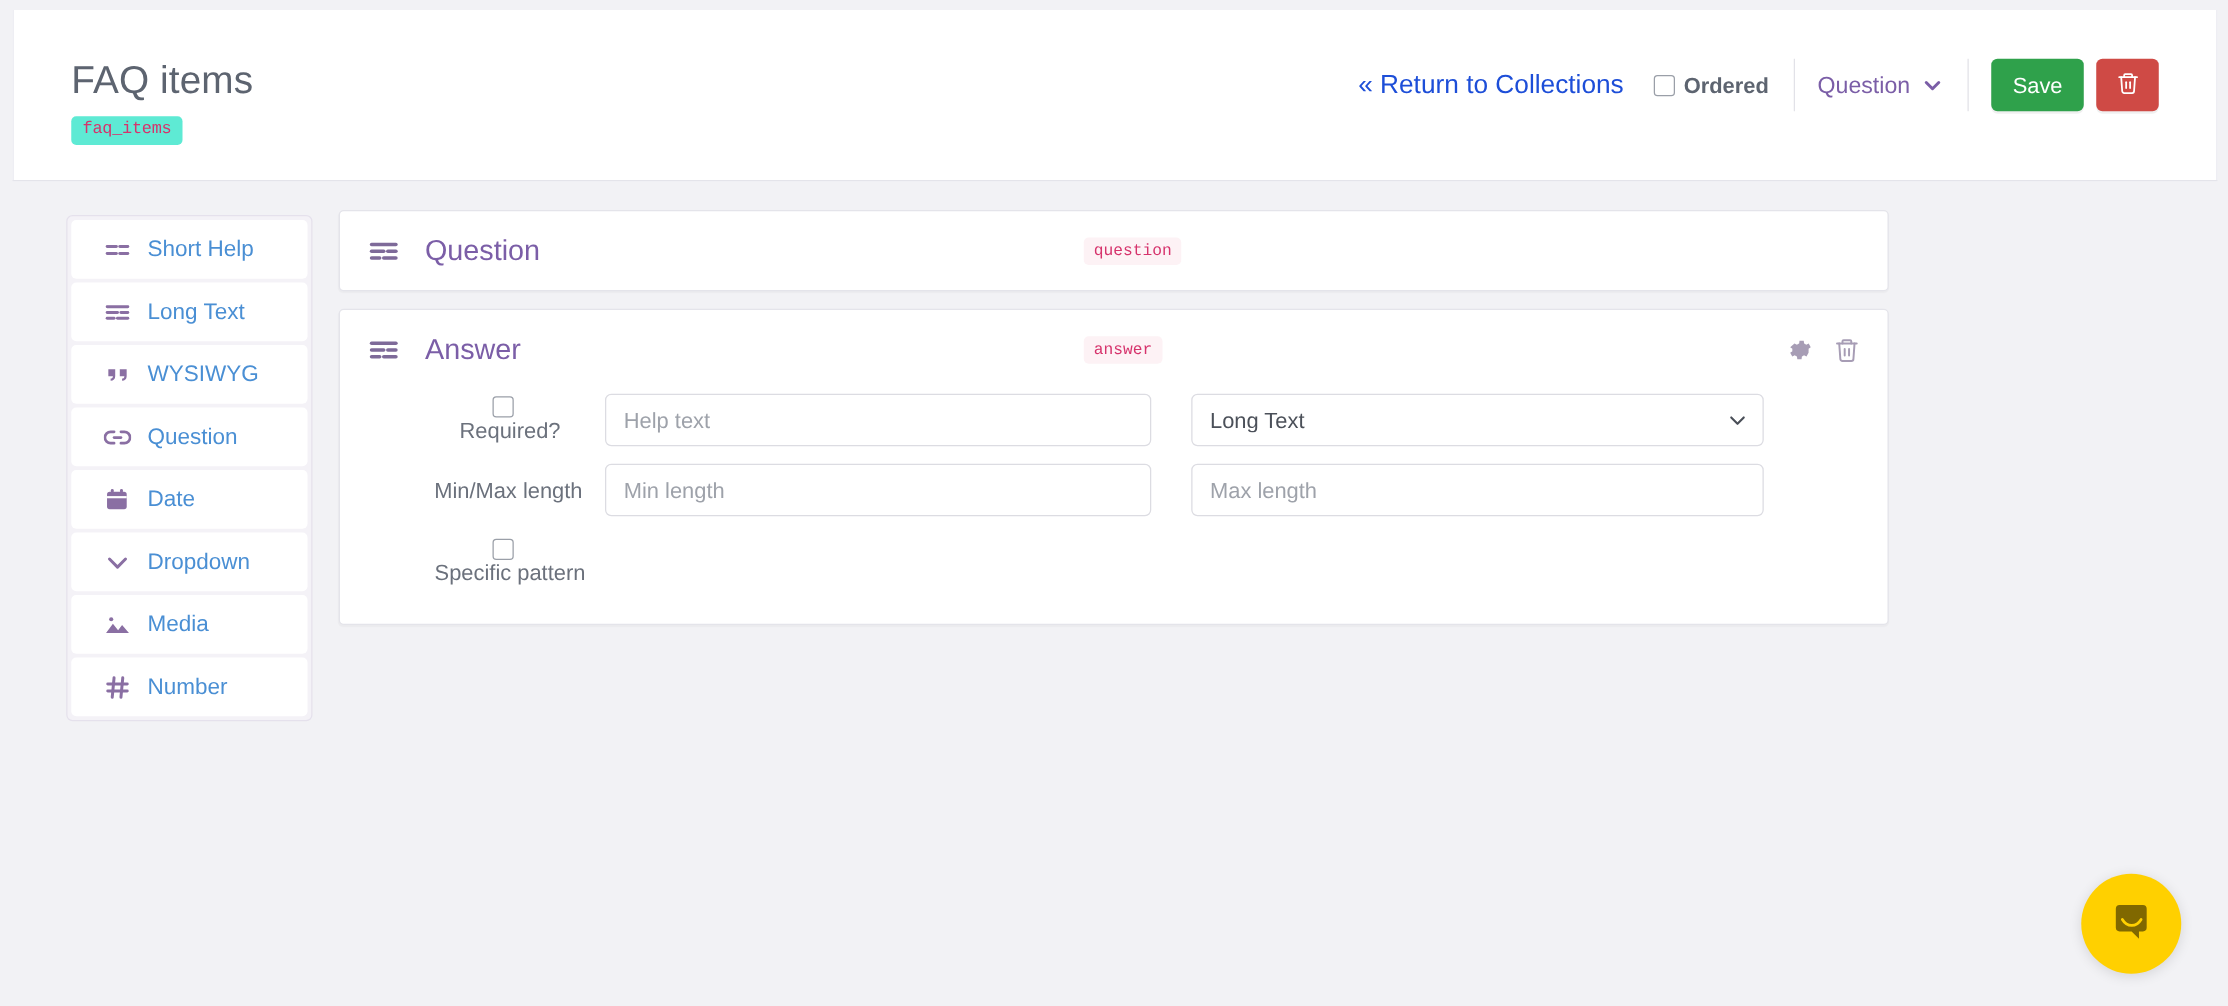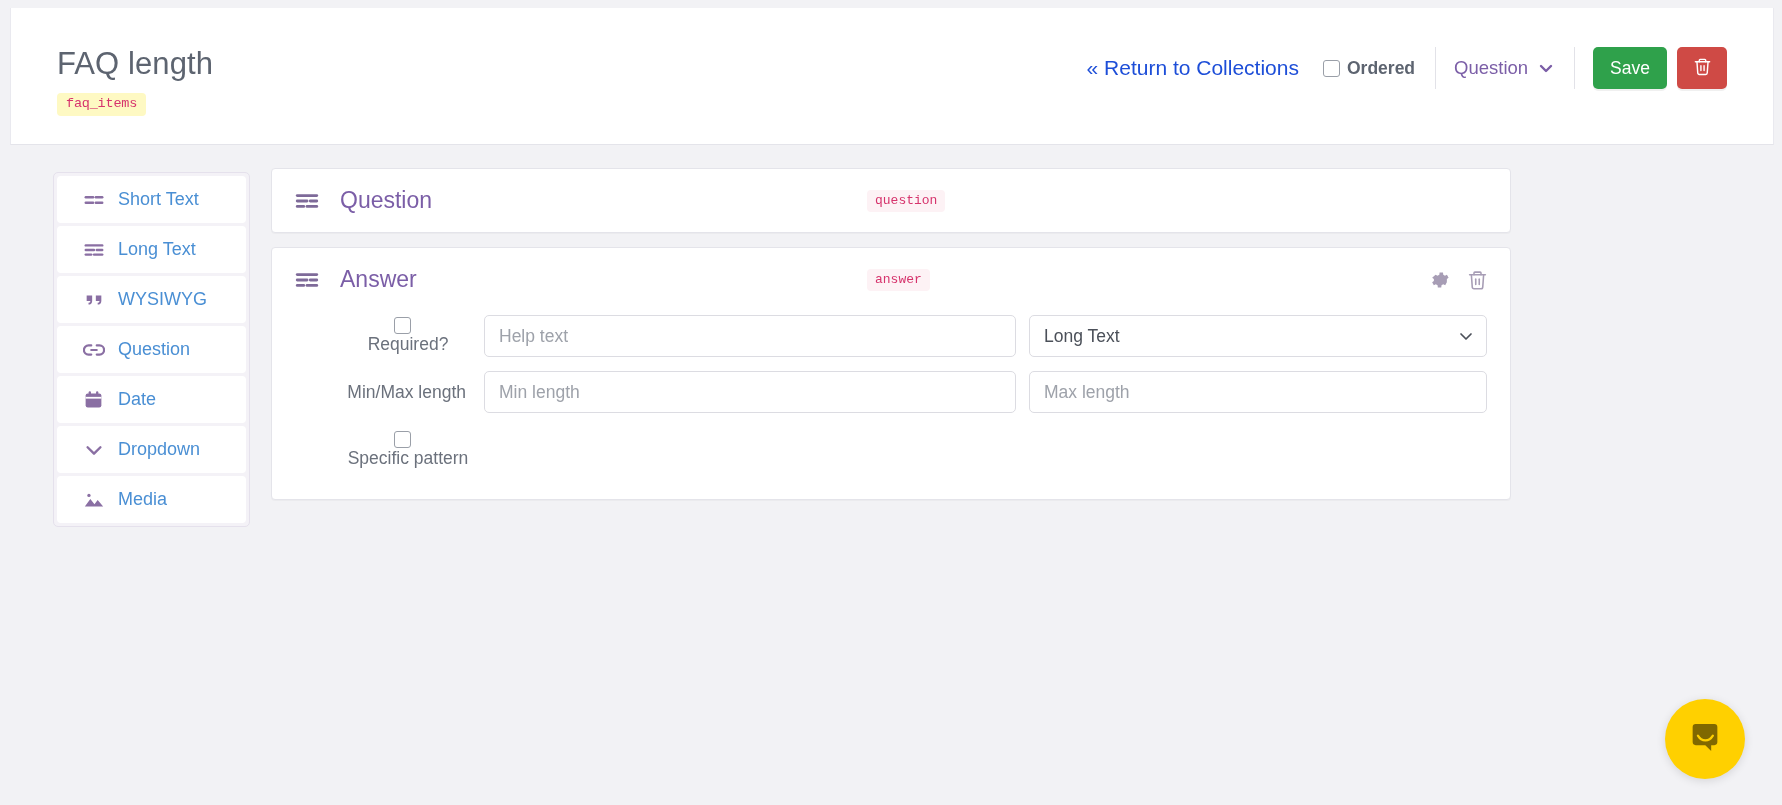--- a/index.html
+++ b/index.html
@@ -51,21 +51,21 @@
     font-weight: 400;
     color: #5d6470;
     letter-spacing: 0.1px;
     line-height: 36px;
   }
 
   .code-badge {
     display: inline-block;
     margin-top: 11px;
     padding: 4px 9px 5px 9px;
-    background: #fef9c3;
+    background: #5eead4;
     color: #d6336c;
     font-family: "Liberation Mono", monospace;
     font-size: 13.5px;
     line-height: 14px;
     border-radius: 4px;
     letter-spacing: -0.2px;
   }
 
   .header-actions {
     position: absolute;
@@ -309,21 +309,21 @@
     padding: 0 14px;
     font-size: 17.5px;
     color: #4b5059;
     font-family: "Liberation Sans", sans-serif;
     background: #fff;
     outline: none;
   }
 
   .inp::placeholder { color: #9ea2aa; }
 
-  .inp-a { width: 532px; margin-right: 13px; }
+  .inp-a { width: 437px; margin-right: 32px; }
   .inp-b { width: 458px; }
 
   .sel-wrap { position: relative; width: 458px; }
 
   .sel {
     width: 100%;
     height: 42px;
     border: 1px solid #dcdce2;
     border-radius: 5px;
     padding: 0 34px 0 14px;
@@ -368,21 +368,21 @@
 </style>
 </head>
 <body>
 
 <div class="app">
 
   <div class="header">
     <div class="header-inner">
 
       <div class="title-block">
-        <div class="page-title">FAQ length</div>
+        <div class="page-title">FAQ items</div>
         <span class="code-badge">faq_items</span>
       </div>
 
       <div class="header-actions">
 
         <a class="return-link" href="#">« Return to Collections</a>
 
         <span class="ordered-wrap">
           <input type="checkbox" class="cb" style="">
           <span class="ordered-label">Ordered</span>
@@ -423,21 +423,21 @@
 
     <a class="side-item" href="#">
       <span class="side-icon">
         <svg width="22" height="22" viewBox="0 0 24 24" stroke="#8a6fa3" stroke-width="2.6" stroke-linecap="round">
             <line x1="3" y1="9" x2="11" y2="9"></line>
             <line x1="14" y1="9" x2="21" y2="9"></line>
             <line x1="3" y1="15" x2="11" y2="15"></line>
             <line x1="14" y1="15" x2="21" y2="15"></line>
           </svg>
       </span>
-      <span class="side-label">Short Text</span>
+      <span class="side-label">Short Help</span>
     </a>
 
     <a class="side-item" href="#">
       <span class="side-icon">
         <svg width="22" height="22" viewBox="0 0 24 24" stroke="#8a6fa3" stroke-width="2.6" stroke-linecap="round">
             <line x1="3" y1="7" x2="21" y2="7"></line>
             <line x1="3" y1="12" x2="12" y2="12"></line>
             <line x1="15" y1="12" x2="21" y2="12"></line>
             <line x1="3" y1="17" x2="9" y2="17"></line>
             <line x1="12" y1="17" x2="21" y2="17"></line>
@@ -492,20 +492,31 @@
       <span class="side-icon">
         <svg width="22" height="22" viewBox="0 0 24 24" fill="#8a6fa3">
             <circle cx="6.5" cy="7" r="1.8"></circle>
             <path d="M2 19l6-8 4.5 5.5L16 12l6 7z"></path>
           </svg>
       </span>
       <span class="side-label">Media</span>
     </a>
 
 
+    <a class="side-item" href="#">
+      <span class="side-icon">
+        <svg width="22" height="22" viewBox="0 0 24 24" fill="none" stroke="#8a6fa3" stroke-width="2.6" stroke-linecap="round">
+            <line x1="9" y1="3.5" x2="7.4" y2="20.5"></line>
+            <line x1="16.6" y1="3.5" x2="15" y2="20.5"></line>
+            <line x1="3.5" y1="9" x2="20.5" y2="9"></line>
+            <line x1="3.5" y1="15" x2="20.5" y2="15"></line>
+          </svg>
+      </span>
+      <span class="side-label">Number</span>
+    </a>
 
 
   </div>
 
   <div class="main">
 
     <div class="card">
       <div class="card-head">
         <span class="card-head-icon">
           <svg width="26" height="26" viewBox="0 0 24 24" stroke="#7e6a99" stroke-width="2.6" stroke-linecap="round">

